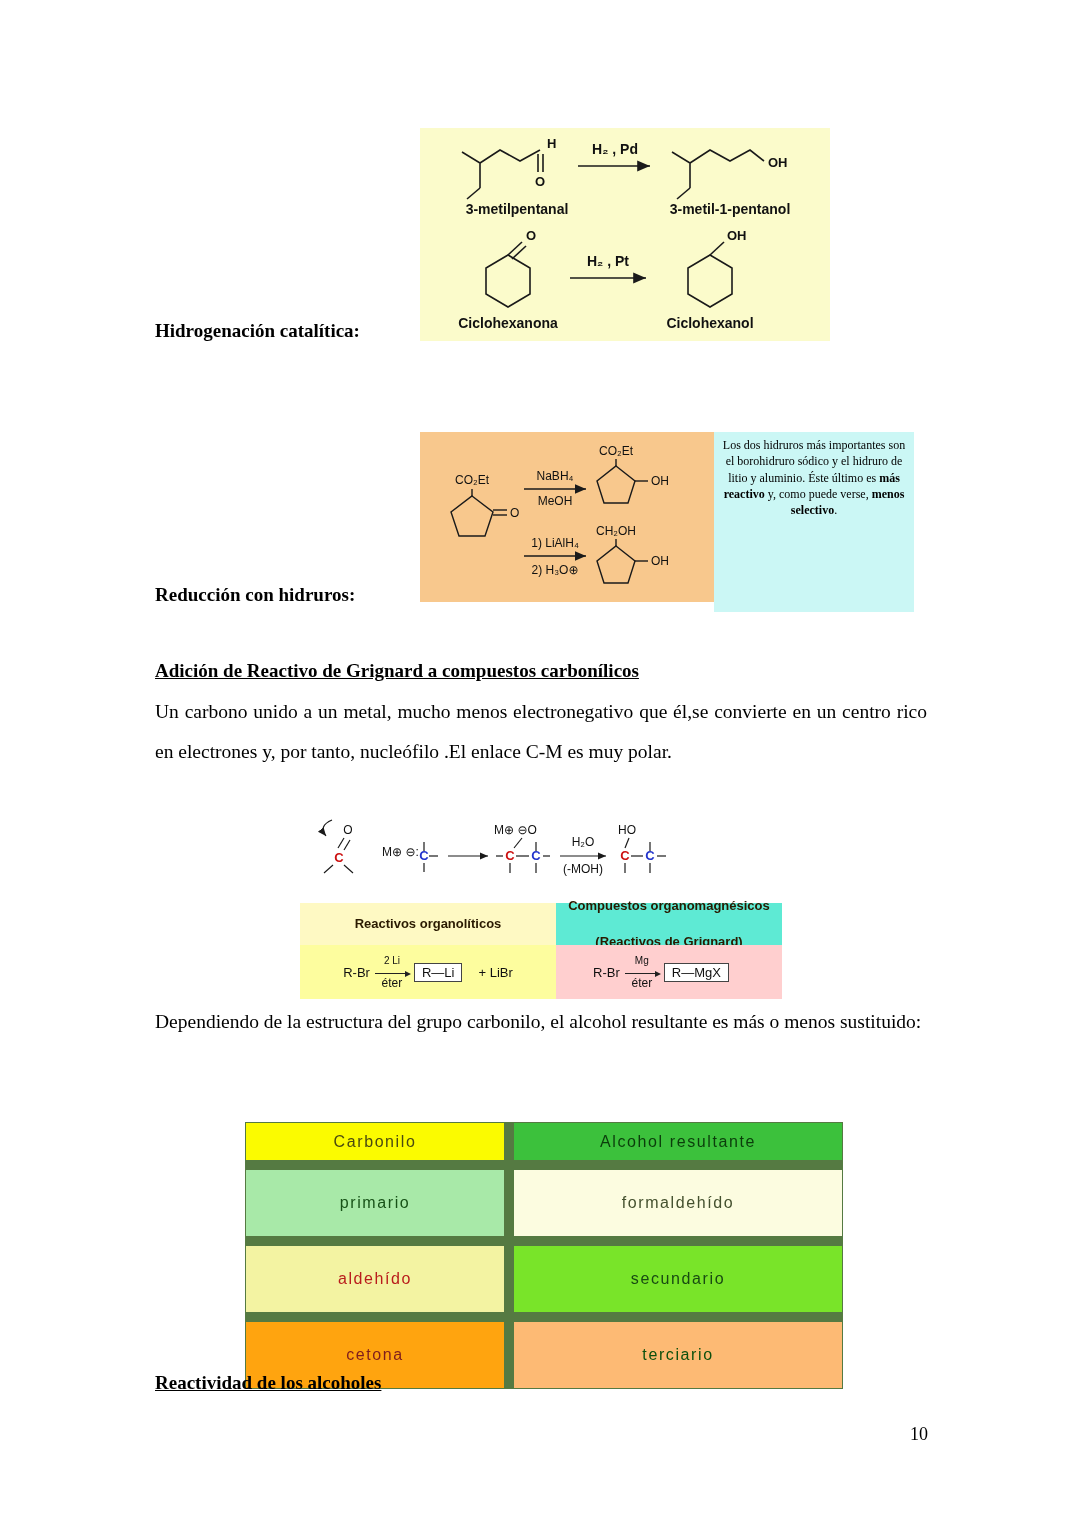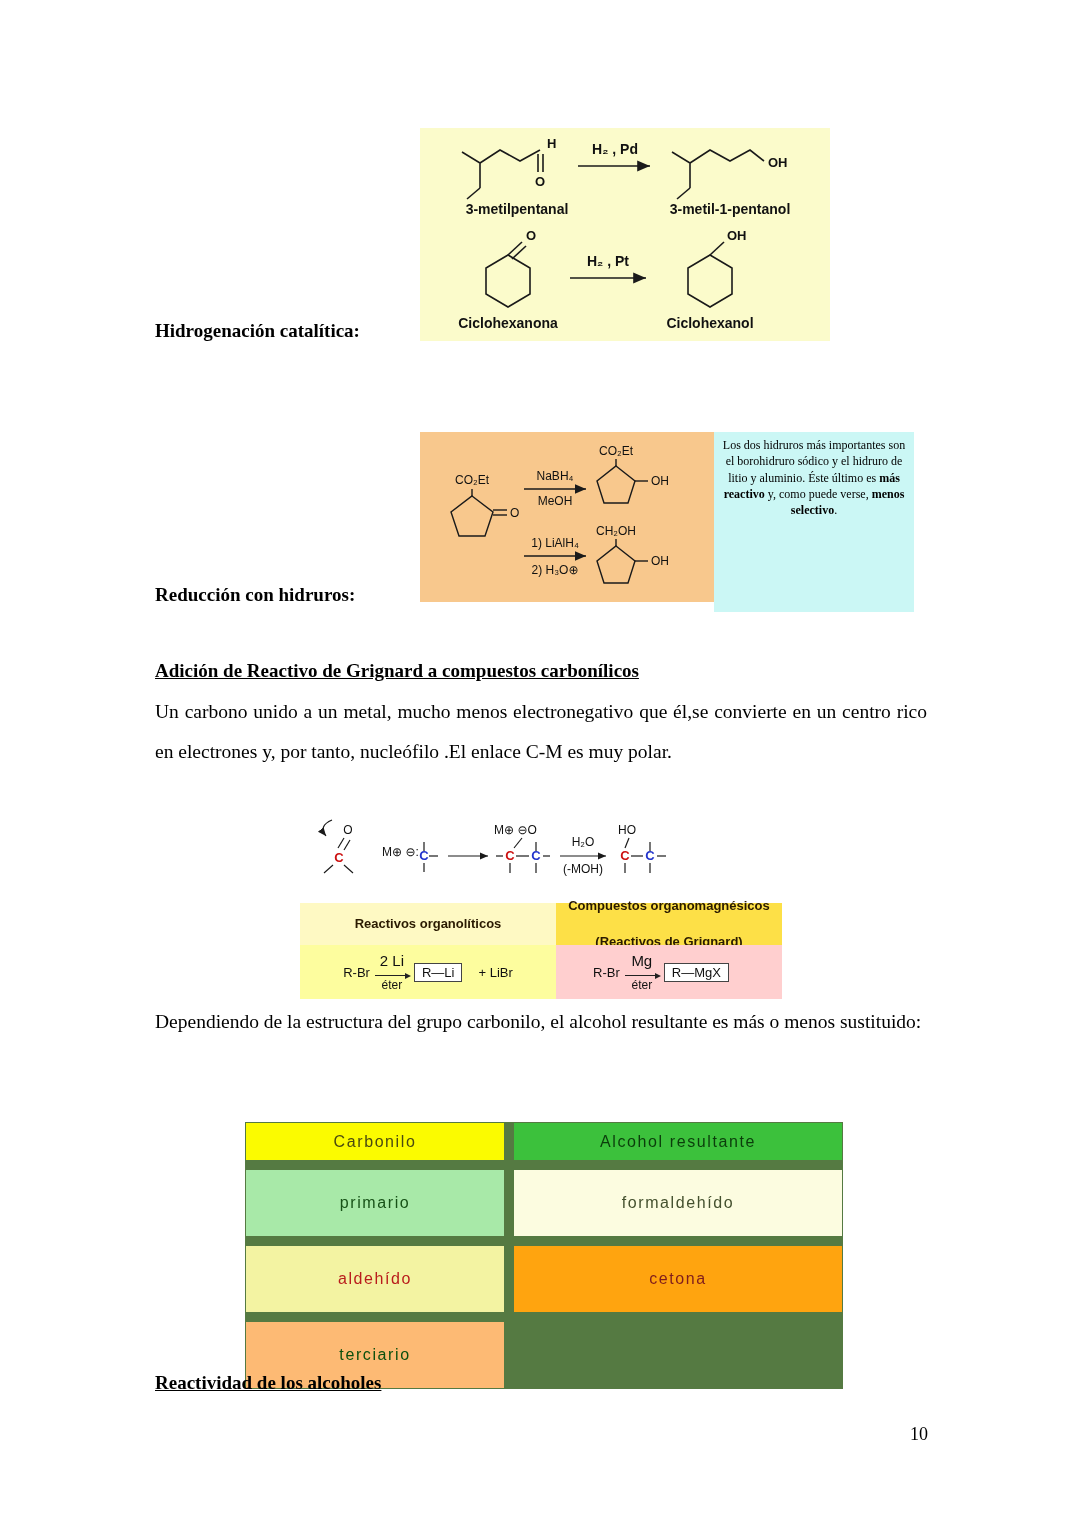--- a/index.html
+++ b/index.html
@@ -32,21 +32,21 @@
   .orgcol { display:flex; flex-direction:column; }
   .org-header {
     height:42px; display:flex; flex-direction:column; align-items:center; justify-content:center;
     font-weight:bold; font-size:13px; text-align:center; line-height:1.25; color:#2a1a00;
   }
   .org-body {
     height:54px; display:flex; align-items:center; justify-content:center;
     font-size:13px; color:#111;
   }
   .rxn-arrow { display:inline-flex; flex-direction:column; align-items:center; margin:0 5px; line-height:1; }
-  .rxn-arrow .sup { font-size:15px; margin-bottom:1px; }
+  .rxn-arrow .sup { font-size:10px; margin-bottom:1px; }
   .rxn-arrow .sub { font-size:12px; margin-top:3px; }
   .arr { position:relative; display:block; width:34px; height:6px; border-bottom:1.4px solid #222; }
   .arr::after {
     content:""; position:absolute; right:-2px; bottom:-4px;
     border-left:6px solid #222; border-top:3.5px solid transparent; border-bottom:3.5px solid transparent;
   }
   .boxed { border:1px solid #444; background:#fff; padding:1px 7px; margin-right:16px; }
 
   
   .alc-table {
@@ -217,21 +217,21 @@
         <span class="rxn-arrow">
           <span class="sup">2 Li</span>
           <span class="arr"></span>
           <span class="sub">éter</span>
         </span>
         <span class="boxed">R—Li</span>
         <span>+ LiBr</span>
       </div>
     </div>
     <div class="orgcol" style="width:226px;">
-      <div class="org-header" style="background-color: #fde047; gap: 20px;">
+      <div class="org-header" style="background-color: #5eead4; gap: 20px;">
         <span>Compuestos organomagnésicos</span>
         <span>(Reactivos de Grignard)</span>
       </div>
       <div class="org-body" style="background-color: rgb(255, 207, 207);">
         <span>R-Br</span>
         <span class="rxn-arrow">
           <span class="sup">Mg</span>
           <span class="arr"></span>
           <span class="sub">éter</span>
         </span>
@@ -251,20 +251,23 @@
     </div>
     <div class="alc-cell" style="background-color: rgb(168, 233, 168); color: rgb(23, 82, 23);">
       <span>primario</span>
     </div>
     <div class="alc-cell" style="background-color: rgb(252, 252, 224); color: rgb(68, 80, 46);">
       <span>formaldehído</span>
     </div>
     <div class="alc-cell" style="background-color: rgb(243, 243, 162); color: #b91c1c;">
       <span>aldehído</span>
     </div>
+    <div class="alc-cell" style="background-color: rgb(121, 228, 41); color: rgb(24, 74, 18);">
+      <span>secundario</span>
+    </div>
     <div class="alc-cell" style="background-color: rgb(255, 164, 15); color: #7f1d1d;">
       <span>cetona</span>
     </div>
     <div class="alc-cell" style="background-color: #fdba74; color: rgb(13, 79, 13);">
       <span>terciario</span>
     </div>
   </div>
 
   <div class="abs heading" style="left:155px; top:1372px;">Reactividad de los alcoholes</div>
 

